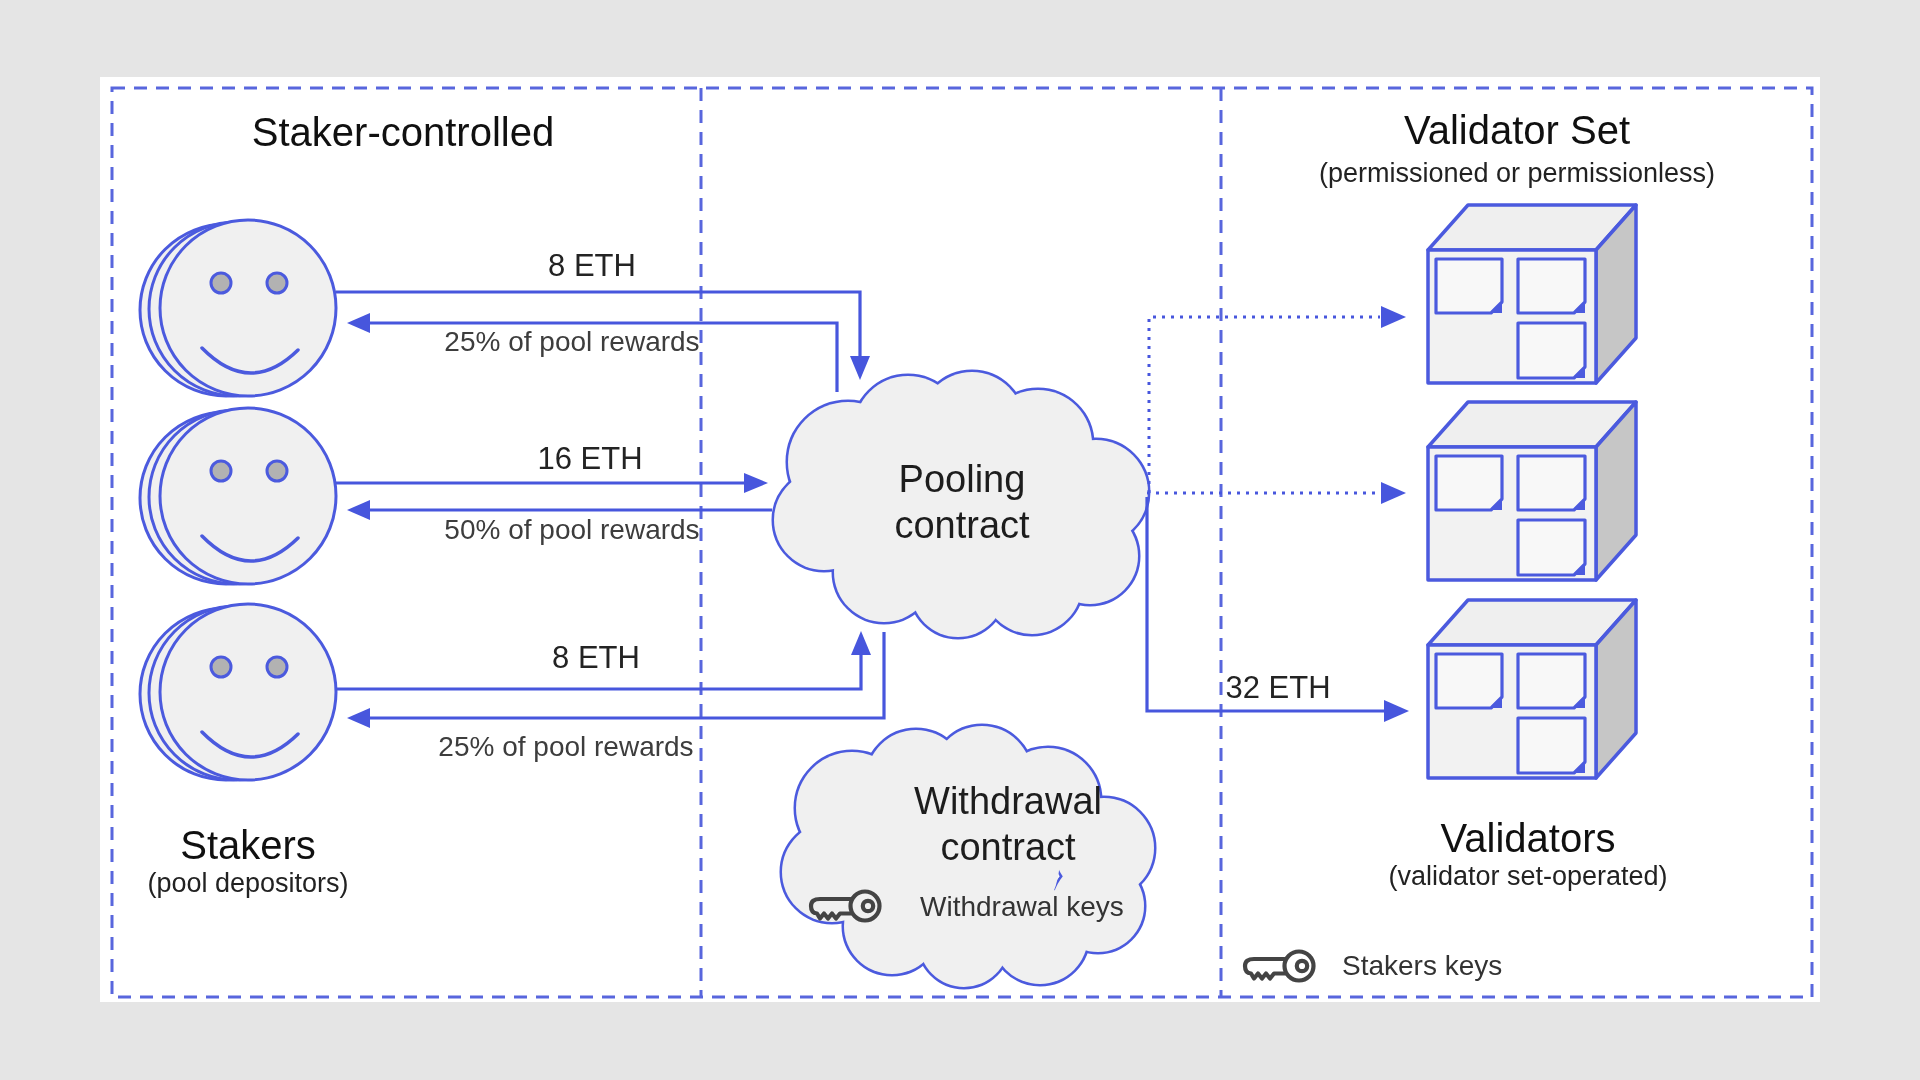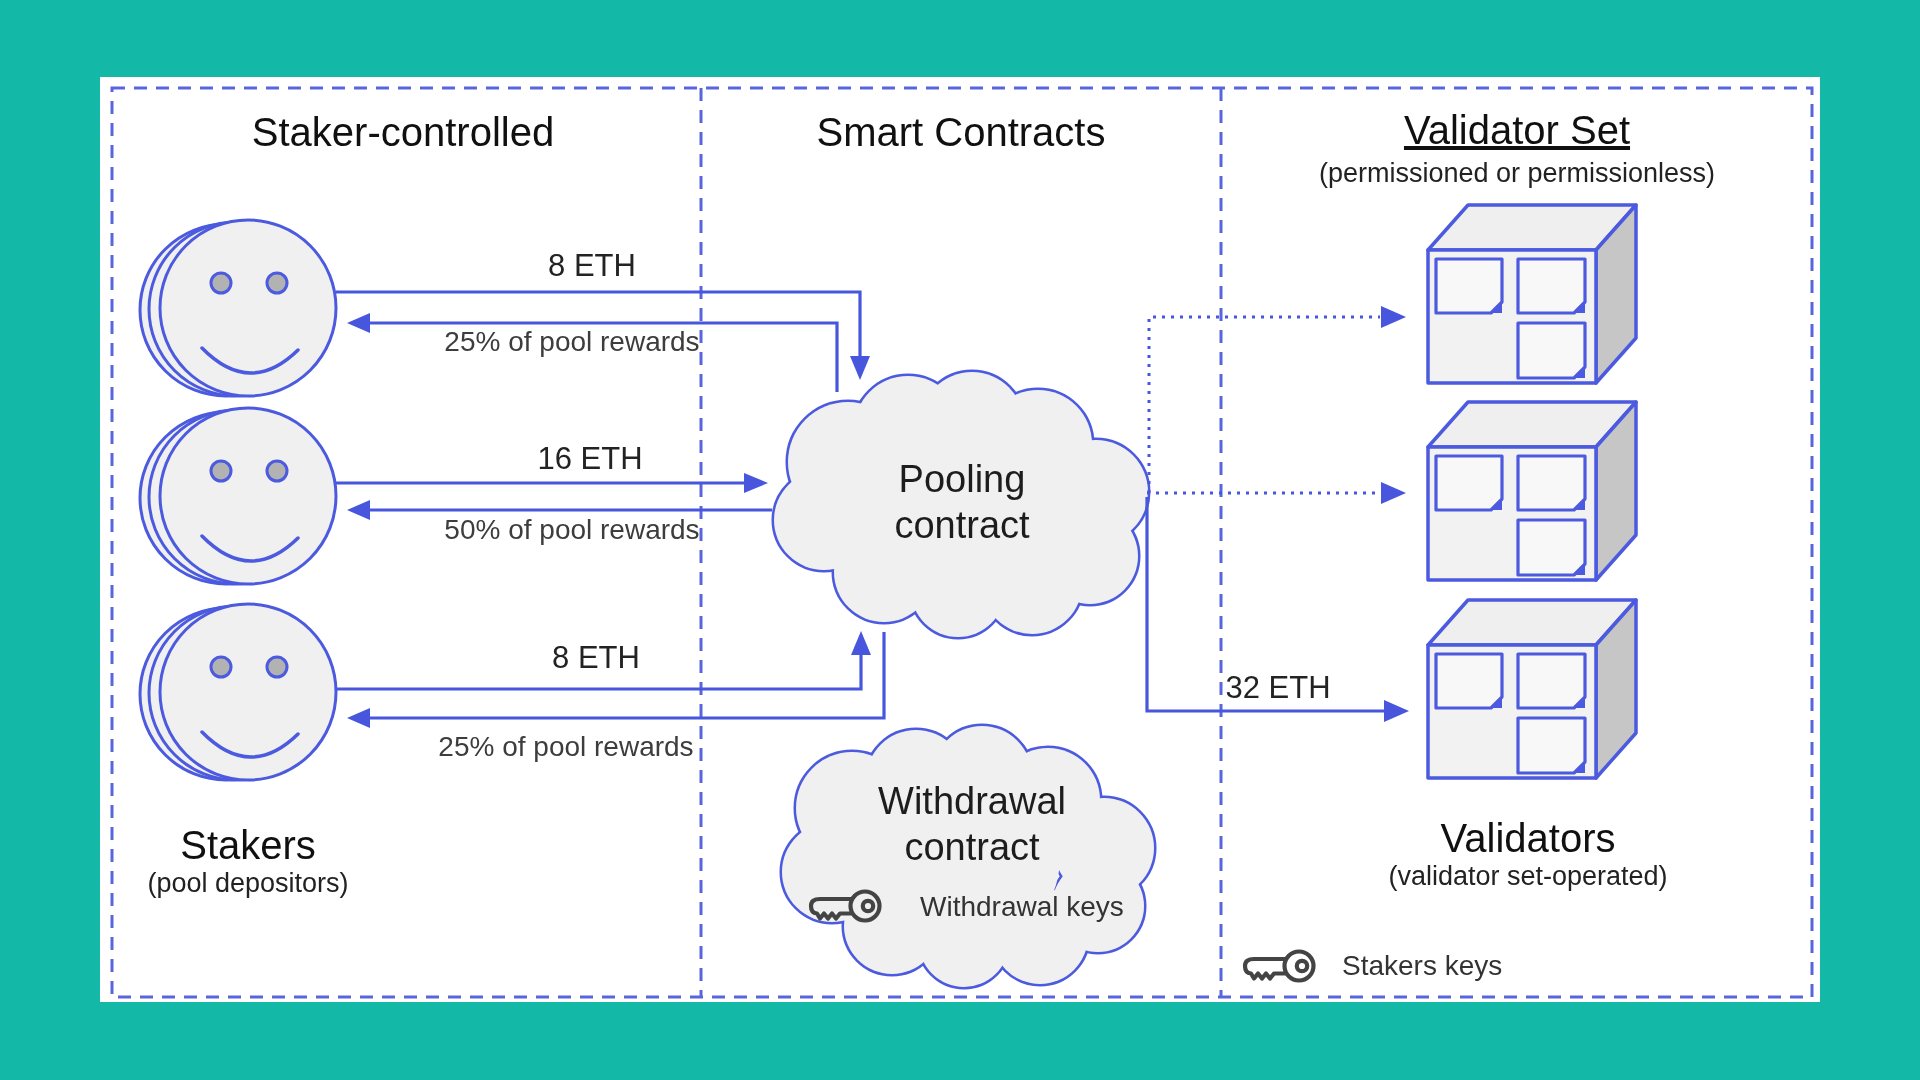--- a/index.html
+++ b/index.html
@@ -1,16 +1,16 @@
 <!DOCTYPE html>
 <html><head>
 <meta charset="utf-8">
 <style>
   html,body{margin:0;padding:0;background:#a7d42e;}
-  #stage{position:relative;width:1920px;height:1080px;background:#14b8a6;overflow:hidden;
+  #stage{position:relative;width:1920px;height:1080px;background:#e5e5e5;overflow:hidden;
          font-family:"Liberation Sans",sans-serif;}
   #panel{position:absolute;left:100px;top:77px;width:1720px;height:925px;background:#ffffff;}
   #diagram{position:absolute;left:0;top:0;width:1920px;height:1080px;}
   .lbl{position:absolute;transform:translate(-50%,-50%);white-space:nowrap;line-height:1.1;}
   .lbl.leftalign{transform:translate(0,-50%);}
   .title{font-size:40px;color:#101010;}
   .subtitle{font-size:27px;color:#222222;}
   .ethlbl{font-size:31px;color:#232323;}
   .rewlbl{font-size:28px;color:#3d3d3d;}
   .cloudlbl{font-size:38px;color:#1d1d1d;text-align:center;line-height:46px;}
@@ -208,41 +208,40 @@
     </g>
 
     <g transform="translate(1240,946)" stroke="#444444" stroke-width="4.2" fill="none" stroke-linecap="round" stroke-linejoin="round">
       <circle cx="59" cy="20" r="14.5"></circle>
       <circle cx="62" cy="20" r="5.2"></circle>
       <path d="M44.5,13 H14 Q5,13 5,20 Q5,27 11,27.5 L14,32.5 L18,27.5 L22,32.5 L26,27.5 L30,32.5 L34,27.5 H45"></path>
     </g>
   </svg>
 
   <div class="lbl title" style="left:403px;top:132px;">Staker-controlled</div>
-  <div class="lbl title" style="left:961px;top:132px;">Smart Contracts</div>
-  <div class="lbl title" style="left:1517px;top:130px;text-decoration:underline;">Validator Set</div>
+  <div class="lbl title" style="left:1517px;top:130px;">Validator Set</div>
   <div class="lbl subtitle" style="left:1517px;top:174px;">(permissioned or permissionless)</div>
 
   <div class="lbl ethlbl" style="left:592px;top:266px;">8 ETH</div>
   <div class="lbl rewlbl" style="left:572px;top:342px;">25% of pool rewards</div>
 
   <div class="lbl ethlbl" style="left:590px;top:459px;">16 ETH</div>
   <div class="lbl rewlbl" style="left:572px;top:530px;">50% of pool rewards</div>
 
   <div class="lbl ethlbl" style="left:596px;top:658px;">8 ETH</div>
   <div class="lbl rewlbl" style="left:566px;top:747px;">25% of pool rewards</div>
 
   <div class="lbl ethlbl" style="left:1278px;top:688px;">32 ETH</div>
 
   <div class="lbl cloudlbl" style="left:962px;top:502px;">
     <div>Pooling</div>
     <div>contract</div>
   </div>
 
-  <div class="lbl cloudlbl" style="left:972px;top:824px;">
+  <div class="lbl cloudlbl" style="left:1008px;top:824px;">
     <div>Withdrawal</div>
     <div>contract</div>
   </div>
   <div class="lbl keylbl leftalign" style="left:920px;top:907px;">Withdrawal keys</div>
 
   <div class="lbl biglbl" style="left:248px;top:845px;">Stakers</div>
   <div class="lbl sublbl" style="left:248px;top:884px;">(pool depositors)</div>
 
   <div class="lbl biglbl" style="left:1528px;top:838px;">Validators</div>
   <div class="lbl sublbl" style="left:1528px;top:877px;">(validator set-operated)</div>

